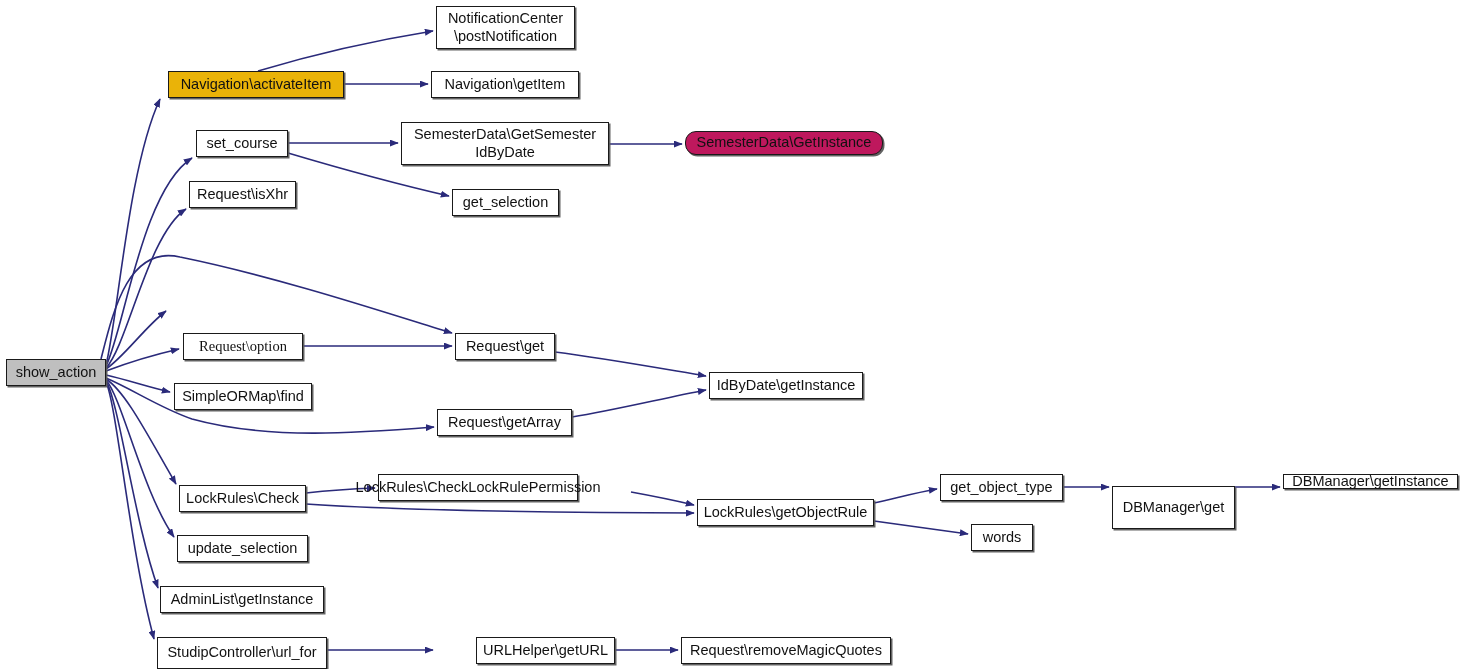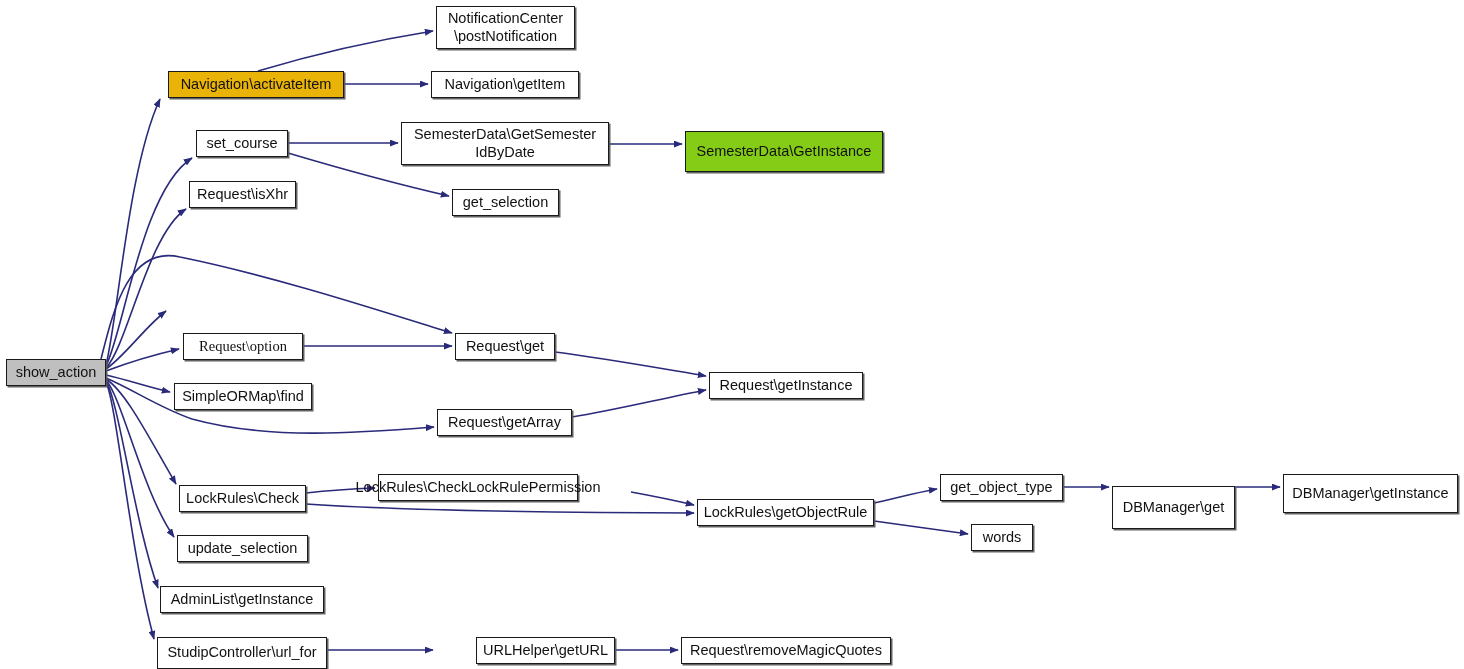--- a/index.html
+++ b/index.html
@@ -113,22 +113,22 @@
       <div class="gnode" style="left: 436px; top: 6px; width: 139px; height: 43px; background: rgb(255, 255, 255); border-color: rgb(26, 26, 26);"><span class="nlabel">NotificationCenter
 \postNotification</span></div>
       <div class="gnode" style="left: 431px; top: 71px; width: 148px; height: 27px; background: rgb(255, 255, 255); border-color: rgb(26, 26, 26);"><span class="nlabel">Navigation\getItem</span></div>
       <div class="gnode" style="left: 401px; top: 122px; width: 208px; height: 43px; background: rgb(255, 255, 255); border-color: rgb(26, 26, 26);"><span class="nlabel">SemesterData\GetSemester
 IdByDate</span></div>
       <div class="gnode" style="left: 452px; top: 189px; width: 107px; height: 27px; background: rgb(255, 255, 255); border-color: rgb(26, 26, 26);"><span class="nlabel">get_selection</span></div>
       <div class="gnode" style="left: 455px; top: 333px; width: 100px; height: 27px; background: rgb(255, 255, 255); border-color: rgb(26, 26, 26);"><span class="nlabel">Request\get</span></div>
       <div class="gnode" style="left: 437px; top: 409px; width: 135px; height: 27px; background: rgb(255, 255, 255); border-color: rgb(26, 26, 26);"><span class="nlabel">Request\getArray</span></div>
       <div class="gnode" style="left: 378px; top: 474px; width: 200px; height: 27px; background: rgb(255, 255, 255); border-color: rgb(26, 26, 26);"><span class="nlabel">LockRules\CheckLockRulePermission</span></div>
       <div class="gnode" style="left: 436px; top: 637px; width: 139px; height: 27px; background: rgb(255, 255, 255); border-color: rgb(26, 26, 26); margin-left: 40px;"><span class="nlabel">URLHelper\getURL</span></div>
-      <div class="gnode" style="left: 685px; top: 131px; width: 198px; height: 41px; background: #84cc16; border-color: rgb(26, 26, 26);"><span class="nlabel">SemesterData\GetInstance</span></div>
-      <div class="gnode" style="left: 709px; top: 372px; width: 154px; height: 27px; background: rgb(255, 255, 255); border-color: rgb(26, 26, 26);"><span class="nlabel">Request\getInstance</span></div>
+      <div class="gnode" style="left: 685px; top: 131px; width: 198px; height: 24px; background: #be185d; border-color: rgb(26, 26, 26); border-radius: 11px;"><span class="nlabel">SemesterData\GetInstance</span></div>
+      <div class="gnode" style="left: 709px; top: 372px; width: 154px; height: 27px; background: rgb(255, 255, 255); border-color: rgb(26, 26, 26);"><span class="nlabel">IdByDate\getInstance</span></div>
       <div class="gnode" style="left: 697px; top: 499px; width: 177px; height: 27px; background: rgb(255, 255, 255); border-color: rgb(26, 26, 26);"><span class="nlabel">LockRules\getObjectRule</span></div>
       <div class="gnode" style="left: 681px; top: 637px; width: 210px; height: 27px; background: rgb(255, 255, 255); border-color: rgb(26, 26, 26);"><span class="nlabel">Request\removeMagicQuotes</span></div>
       <div class="gnode" style="left: 940px; top: 474px; width: 123px; height: 27px; background: rgb(255, 255, 255); border-color: rgb(26, 26, 26);"><span class="nlabel">get_object_type</span></div>
       <div class="gnode" style="left: 971px; top: 524px; width: 62px; height: 27px; background: rgb(255, 255, 255); border-color: rgb(26, 26, 26);"><span class="nlabel">words</span></div>
       <div class="gnode" style="left: 1112px; top: 474px; width: 123px; height: 43px; background: rgb(255, 255, 255); border-color: rgb(26, 26, 26); margin-top: 12px;"><span class="nlabel">DBManager\get</span></div>
-      <div class="gnode" style="left: 1283px; top: 474px; width: 175px; height: 39px; background: rgb(255, 255, 255); border-color: rgb(26, 26, 26);"><span class="nlabel">DBManager\getInstance</span></div>
+      <div class="gnode" style="left: 1283px; top: 474px; width: 175px; height: 15px; background: rgb(255, 255, 255); border-color: rgb(26, 26, 26);"><span class="nlabel">DBManager\getInstance</span></div>
     </div>
 </div>
 
 </body></html>

